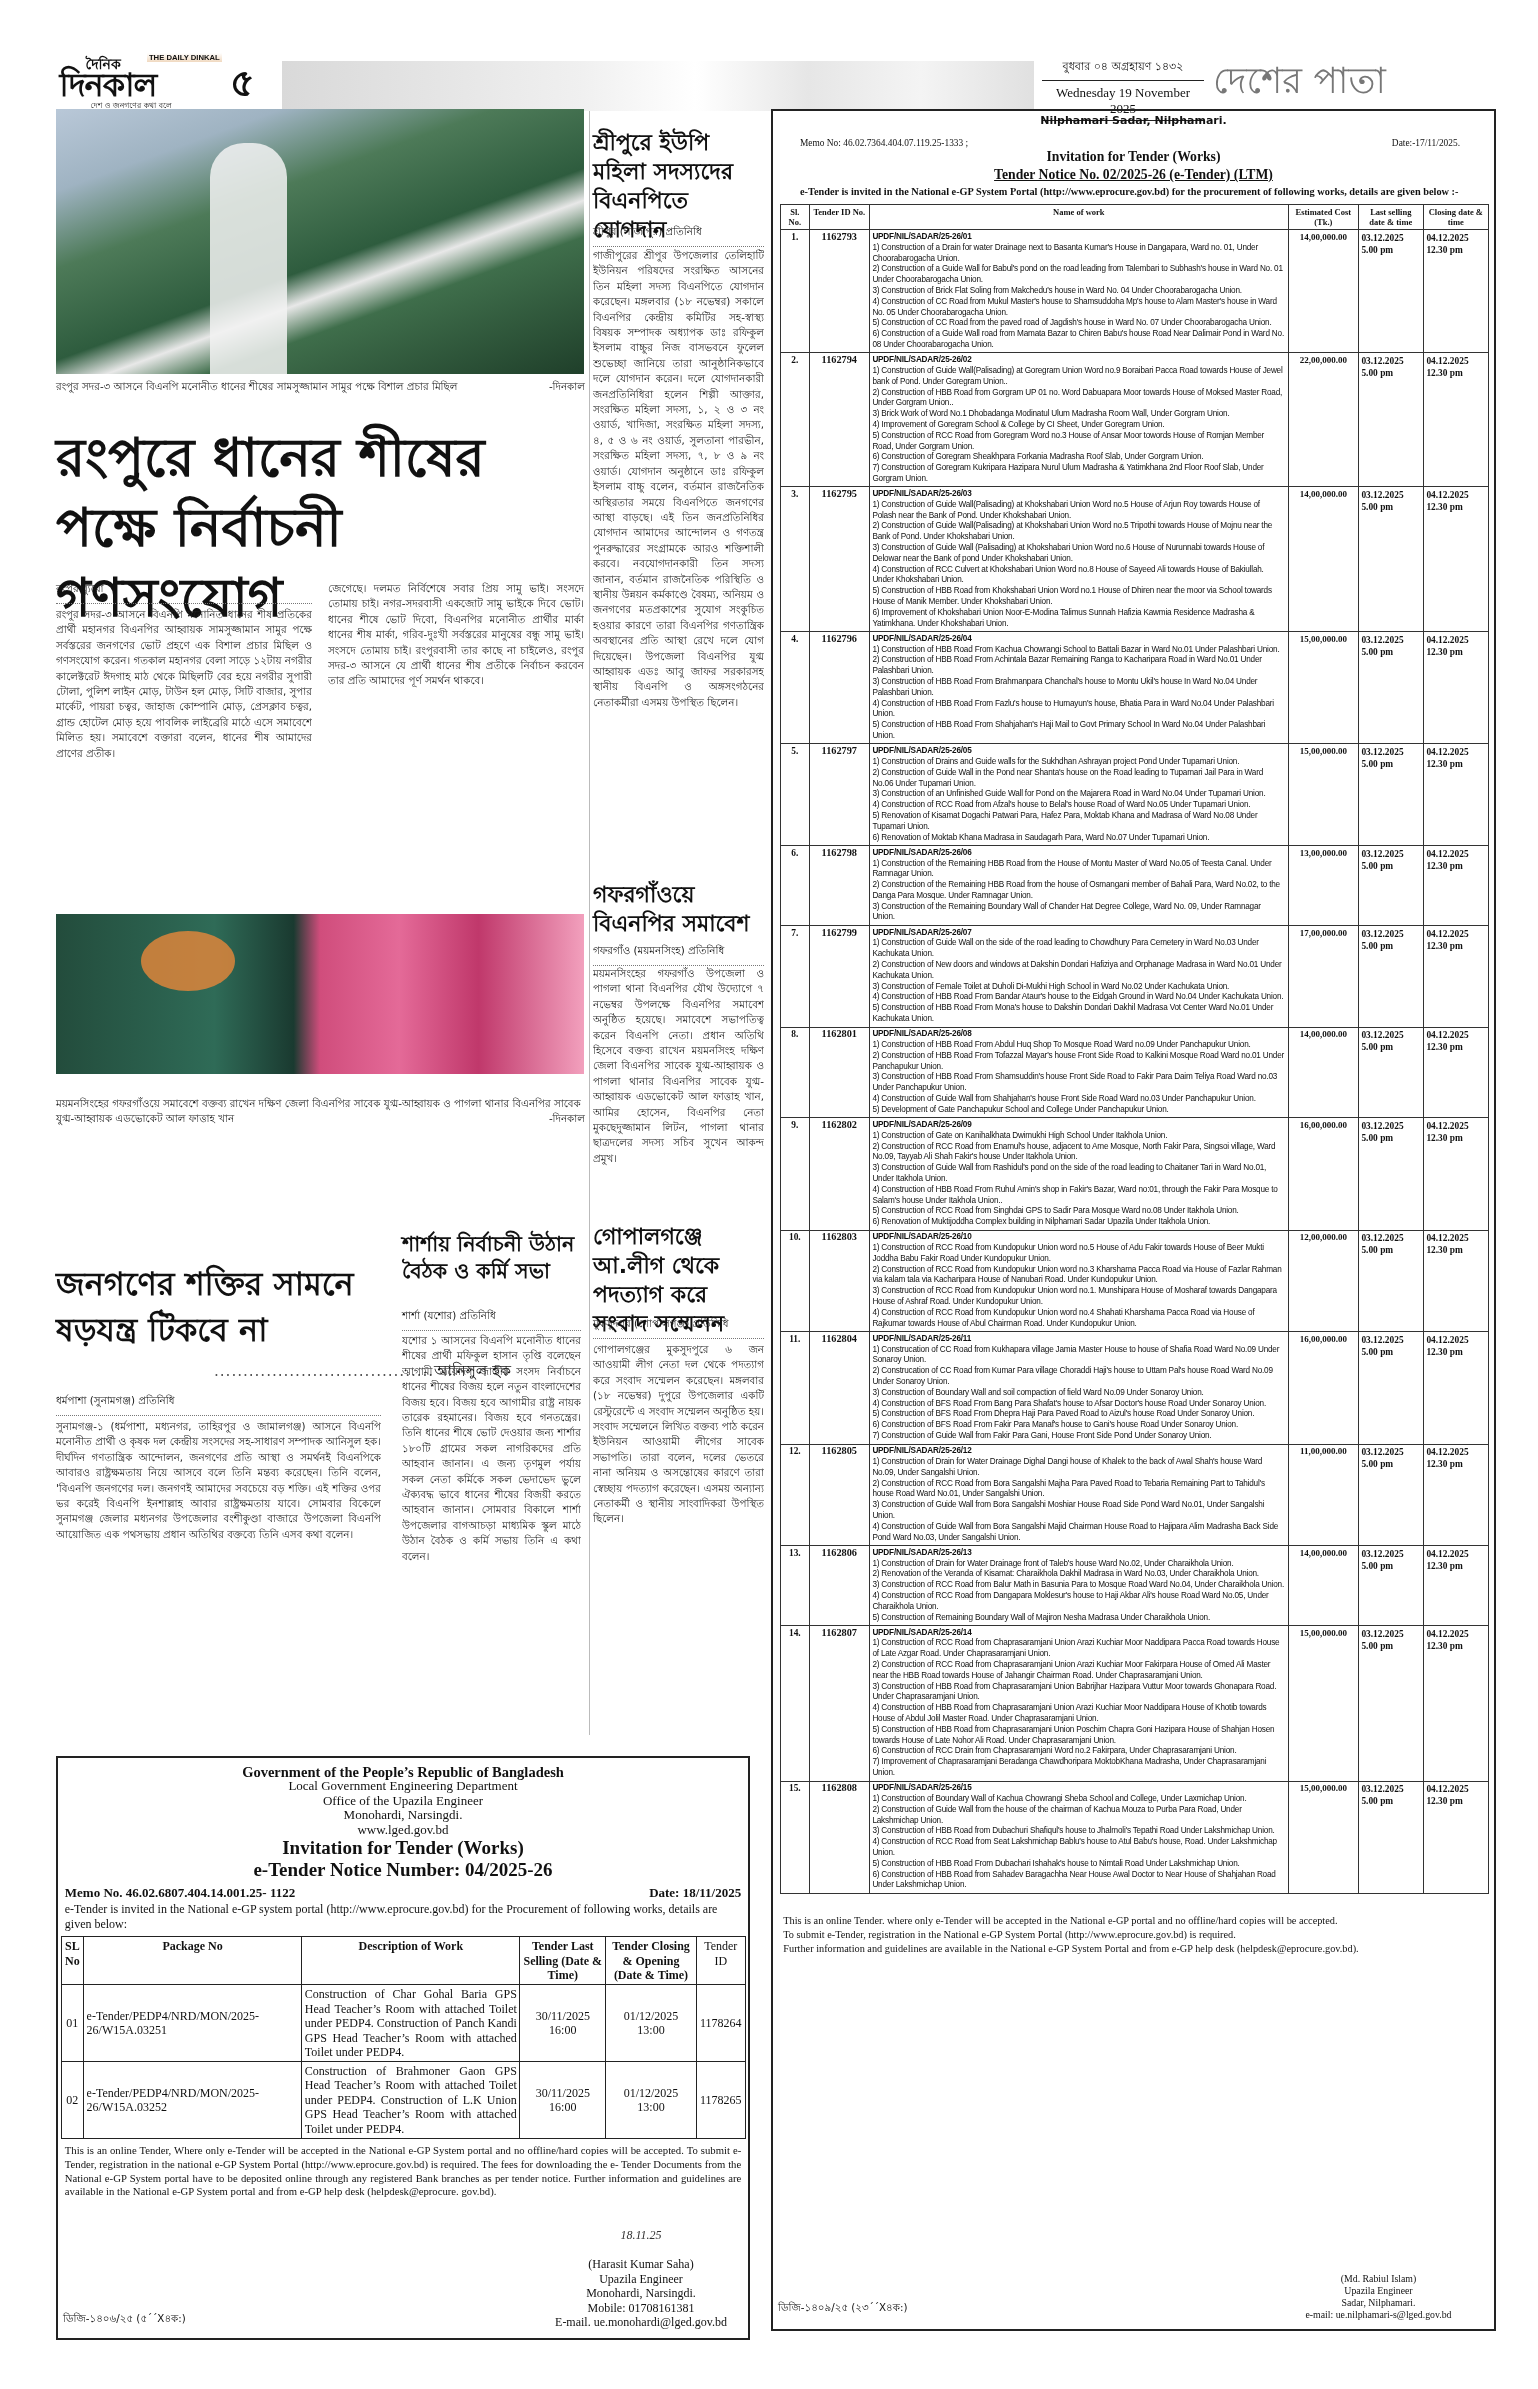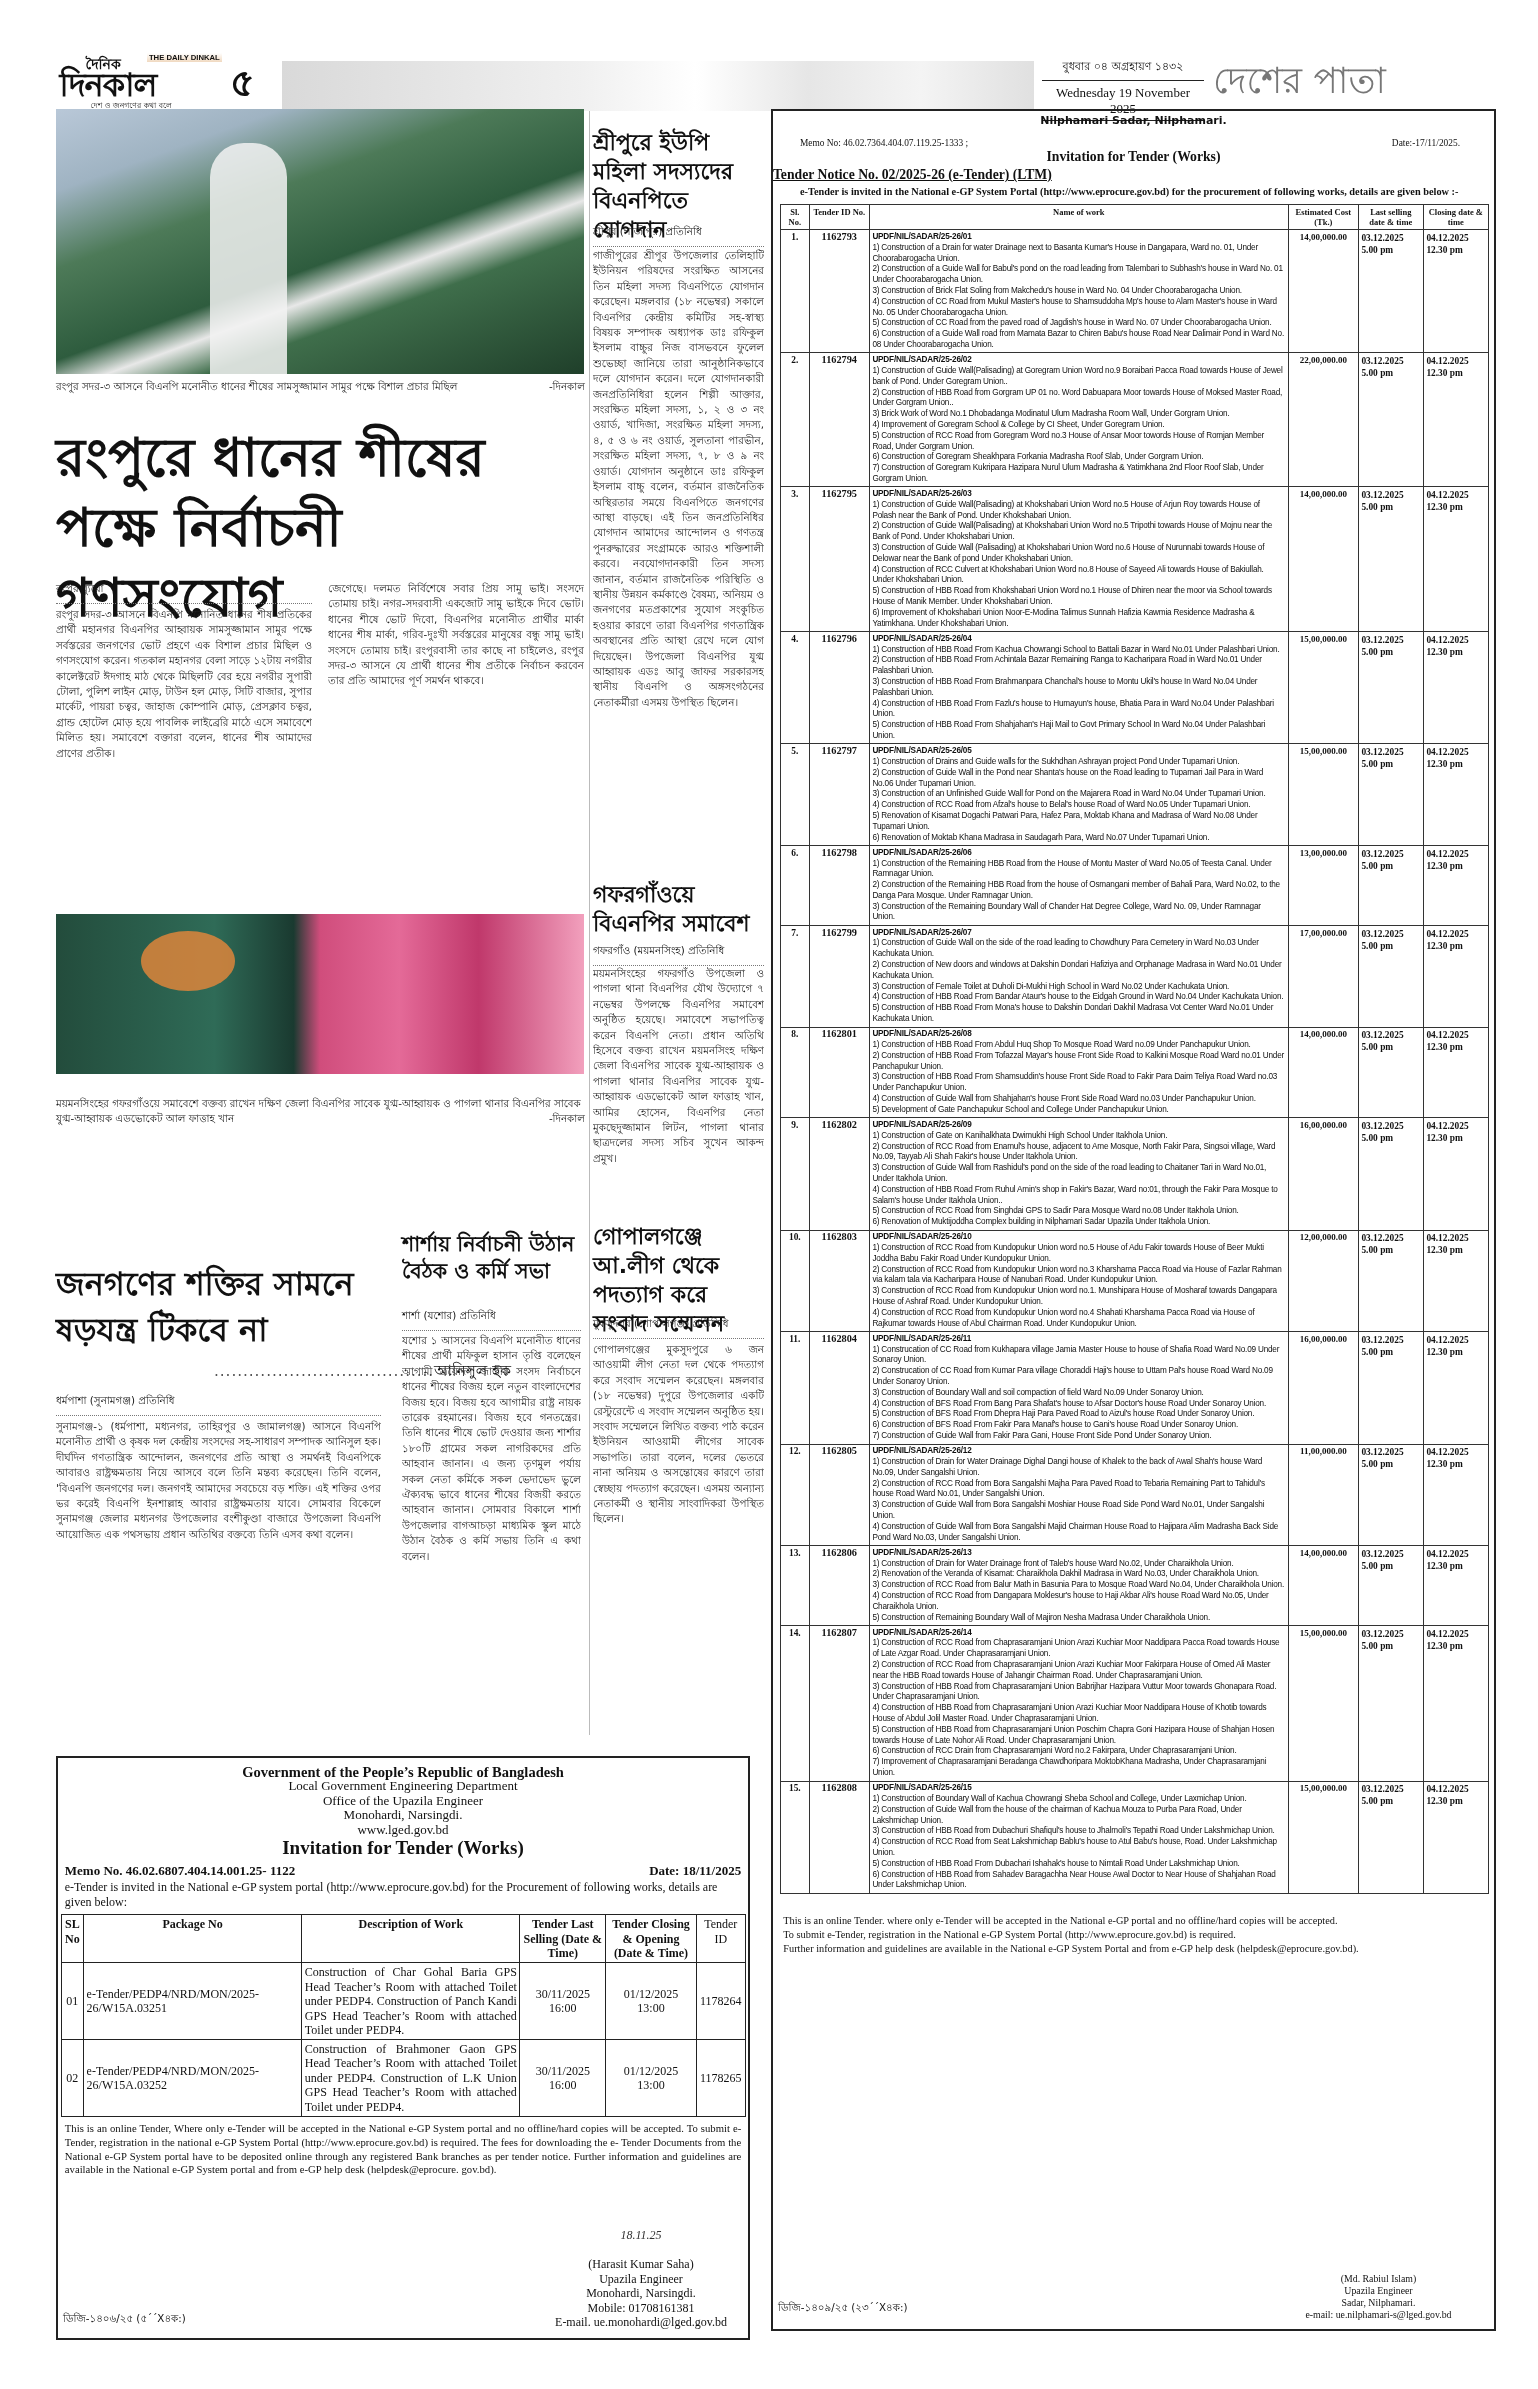--- a/index.html
+++ b/index.html
@@ -56,21 +56,21 @@
   .tl-sign { position: absolute; right: 8.5px; bottom: 8.5px; width: 197px; text-align: center; font-size: 12px; line-height: 14.5px; }
   .sig-scribble { height: 29px; font-style: italic; font-size: 12px; color: #333; }
   .code-left { position: absolute; left: 5.1px; bottom: 10.3px; font-size: 10.3px; font-family: "DejaVu Sans", sans-serif; margin-top: 47px; }
 
   
   .tender-right { position: absolute; left: 771px; top: 109px; width: 725px; height: 2222px; border: 2.6px solid #222; font-family: "Liberation Serif", serif; }
   .tr-title { text-align: center; font-family: "DejaVu Sans", sans-serif; font-weight: bold; font-size: 22px; margin-top: 5.1px; }
   .tr-sub { text-align: center; font-family: "DejaVu Sans", sans-serif; font-weight: bold; font-size: 11px; margin-top: 3.4px; }
   .tr-memo { display: flex; justify-content: space-between; font-size: 9.4px; padding: 10.3px 34px 0 27px; }
   .tr-inv { text-align: center; font-weight: bold; font-size: 13.7px; margin-top: 1.7px; }
-  .tr-no { font-weight: bold; font-size: 13.7px; text-decoration: underline; margin-top: 1.7px; }
+  .tr-no { text-align: center; font-weight: bold; font-size: 13.7px; text-decoration: underline; margin-top: 1.7px; }
   .tr-intro { font-size: 10.3px; font-weight: bold; padding: 1.7px 10.3px 0 27px; line-height: 14.5px; }
   table.tr { border-collapse: collapse; width: 709px; margin: 5.1px 0 0 6.8px; font-size: 8.5px; line-height: 10.8px; }
   table.tr th, table.tr td { border: 0.9px solid #333; padding: 1.7px 2.6px; vertical-align: top; }
   table.tr tr.row td { border-top: 1.7px solid #333; }
   table.tr th { font-size: 8.5px; font-weight: bold; text-align: center; line-height: 10.3px; }
   table.tr td.sl { width: 29px; text-align: center; font-weight: bold; font-size: 9.4px; }
   table.tr td.tid { width: 60px; text-align: center; font-weight: bold; font-size: 10.3px; }
   table.tr td.work { font-family: "Liberation Sans", sans-serif; font-size: 8.2px; letter-spacing: -0.2px; }
   table.tr td.work .pkg { font-weight: bold; }
   table.tr td.cost { width: 70px; text-align: center; font-weight: bold; font-size: 9px; }
@@ -135,20 +135,21 @@
 <div class="col-rule" style="left:589px; top:111px; height:1624px;"></div>
 
 <div class="tender-left">
   <div class="tl-center">
     <div class="l1">Government of the People’s Republic of Bangladesh</div>
     <div class="lx">Local Government Engineering Department</div>
     <div class="lx">Office of the Upazila Engineer</div>
     <div class="lx">Monohardi, Narsingdi.</div>
     <div class="lx">www.lged.gov.bd</div>
     <div class="big">Invitation for Tender (Works)</div>
+    <div class="big">e-Tender Notice Number: 04/2025-26</div>
   </div>
   <div class="tl-memo">
     <span>Memo No. 46.02.6807.404.14.001.25- 1122</span>
     <span>Date: 18/11/2025</span>
   </div>
   <div class="tl-intro">e-Tender is invited in the National e-GP system portal (http://www.eprocure.gov.bd) for the Procurement of following works, details are given below:</div>
   <table class="tl">
     <thead>
       <tr>
         <th style="width:22px">SL No</th>

